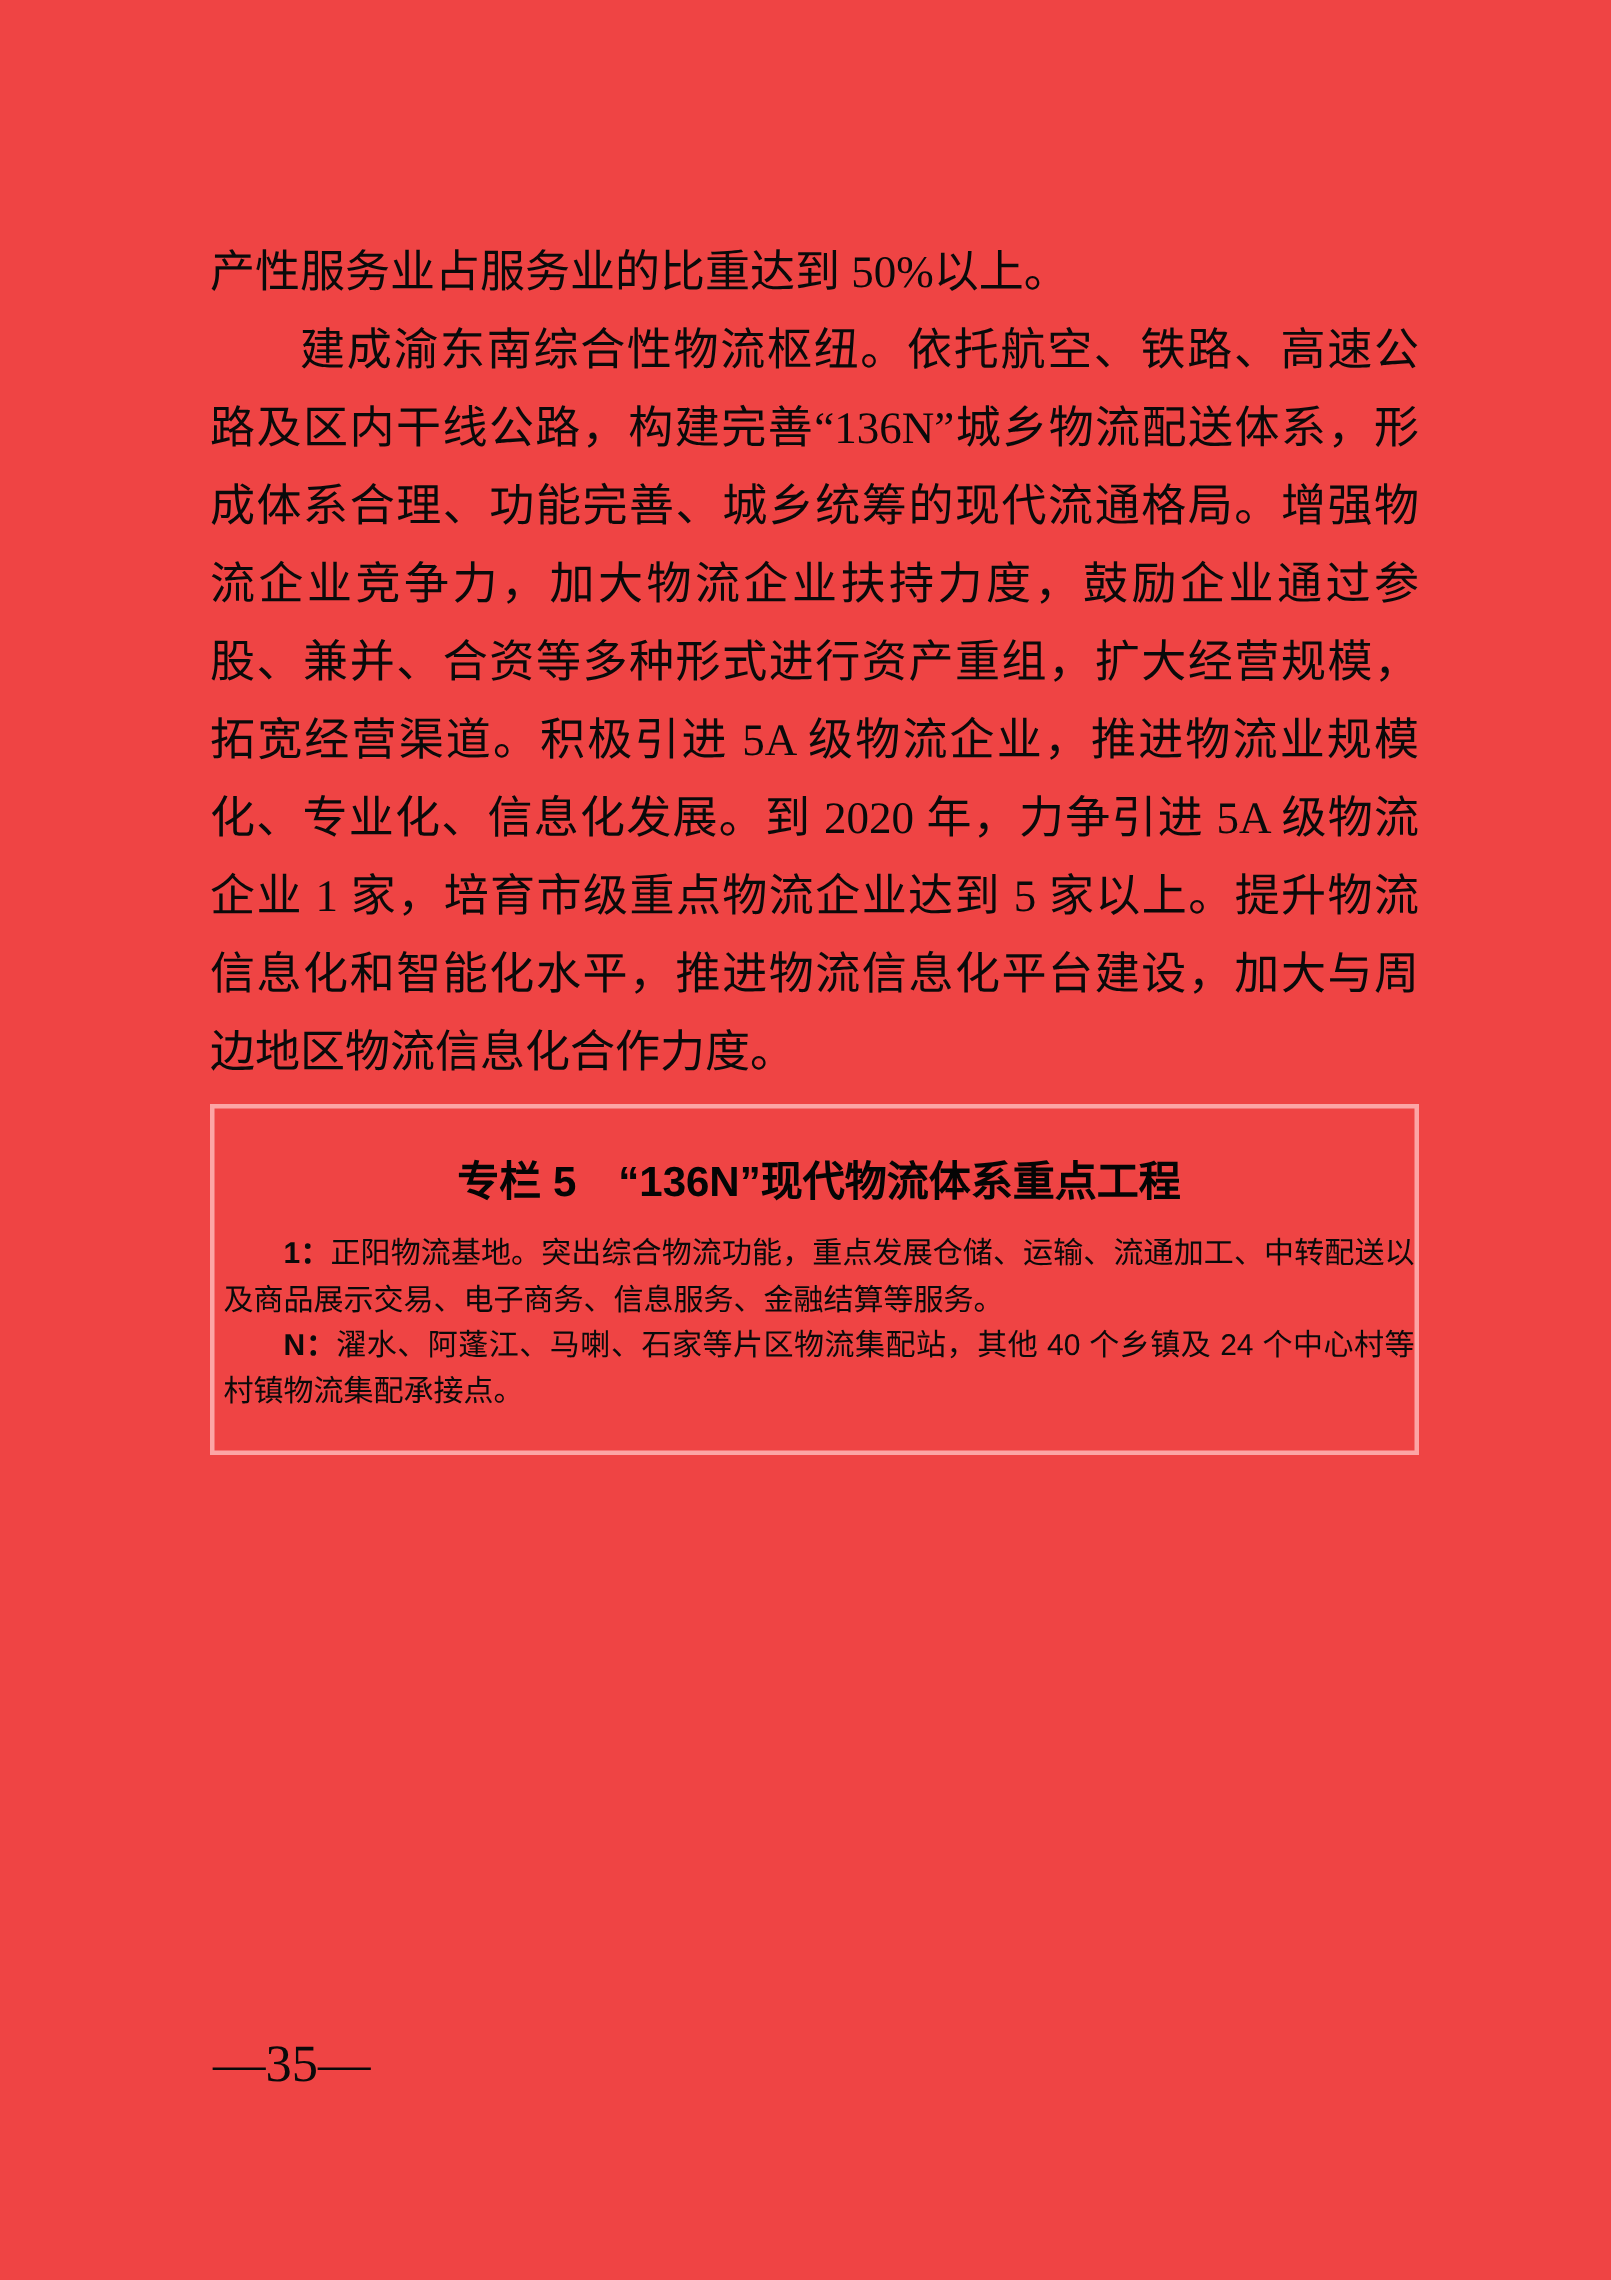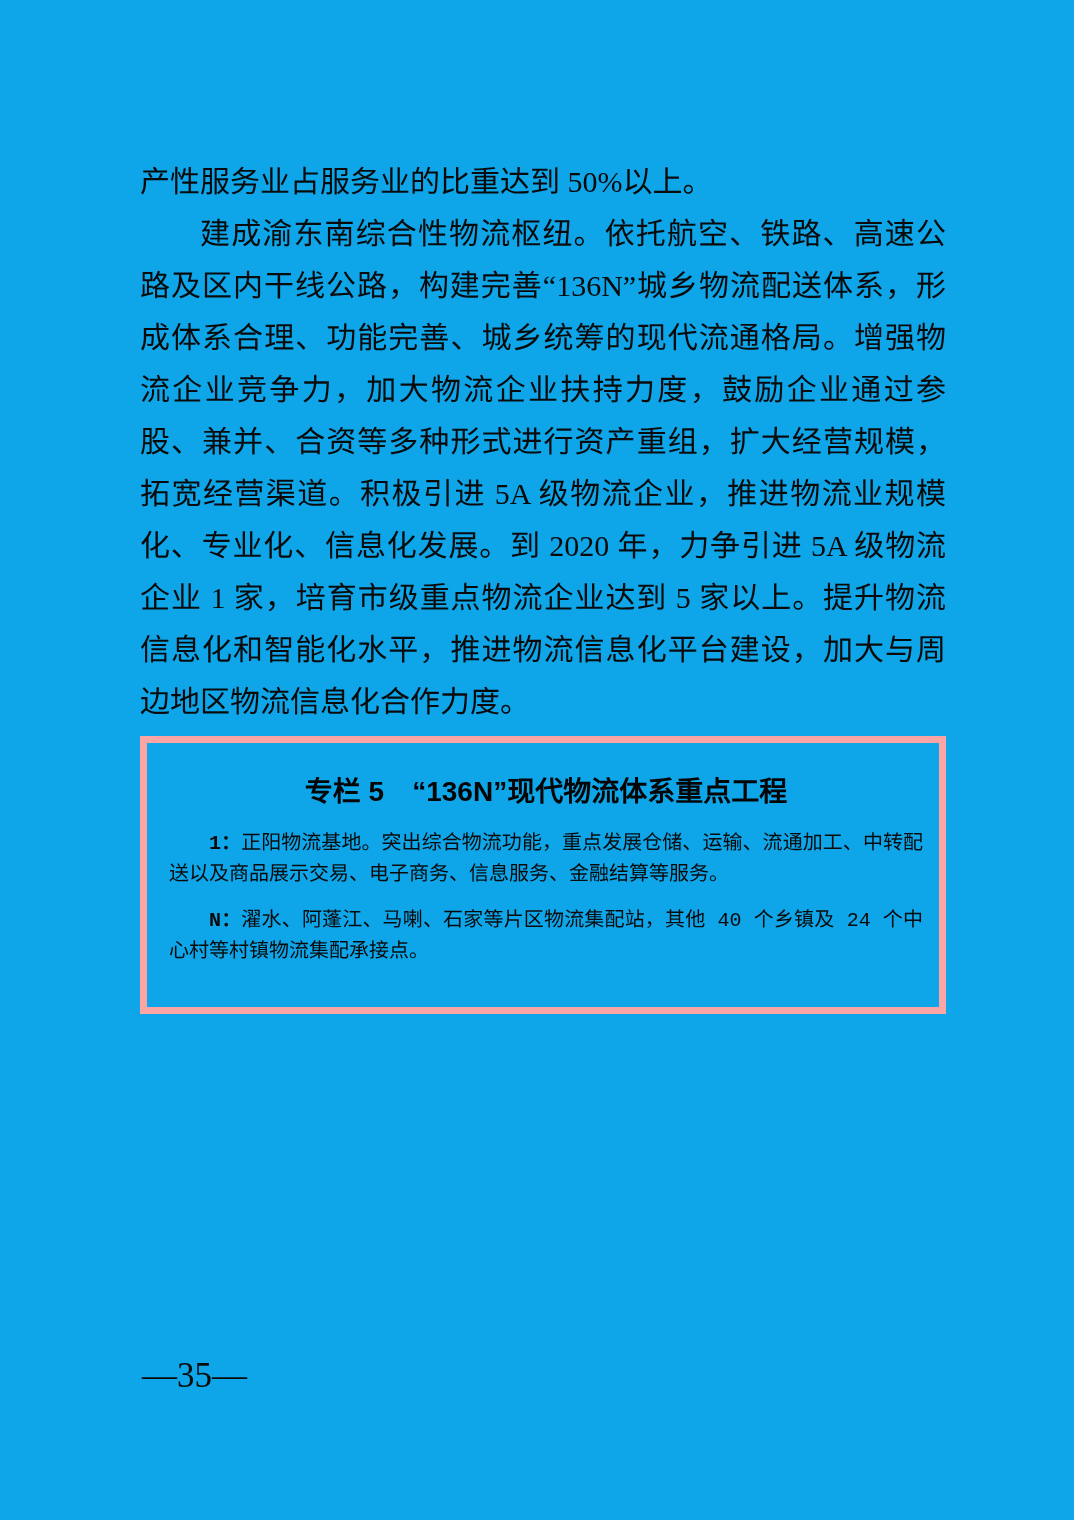--- a/index.html
+++ b/index.html
@@ -4,21 +4,21 @@
 <style>
   html, body {
     margin: 0;
     padding: 0;
     background: #ffffff;
   }
   .page {
     position: relative;
     width: 1074px;
     height: 1520px;
-    background: #0ea5e9;
+    background: #ef4444;
     color: #000000;
     overflow: hidden;
   }
   .content {
     position: absolute;
     left: 140px;
     top: 156px;
     width: 806px;
   }
   .body-para {
@@ -27,40 +27,40 @@
     line-height: 52px;
     text-align: justify;
     margin: 0;
     color: #0a0a0a;
   }
   .indent-2em {
     text-indent: 2em;
   }
   .column-box {
     box-sizing: border-box;
-    border: 7px solid #fca5a5;
+    border: 3px solid #fca5a5;
     margin-top: 8px;
     padding: 28px 0 24px 6px;
   }
   .box-title {
     font-family: "Liberation Sans", "DejaVu Sans", sans-serif;
     font-weight: bold;
     font-size: 28px;
     line-height: 42px;
     text-align: center;
     margin: 0 0 12px 0;
     color: #050505;
   }
   .box-item {
-    font-family: Liberation Mono, monospace;
+    font-family: Liberation Sans, sans-serif;
     font-size: 20px;
     line-height: 30.5px;
     text-align: justify;
     text-indent: 2em;
-    margin: 16px;
+    margin: 0;
     color: #0a0a0a;
   }
   .item-label {
     font-weight: bold;
   }
   .finance-para {
     margin-top: 24px;
   }
   .page-number {
     position: absolute;

